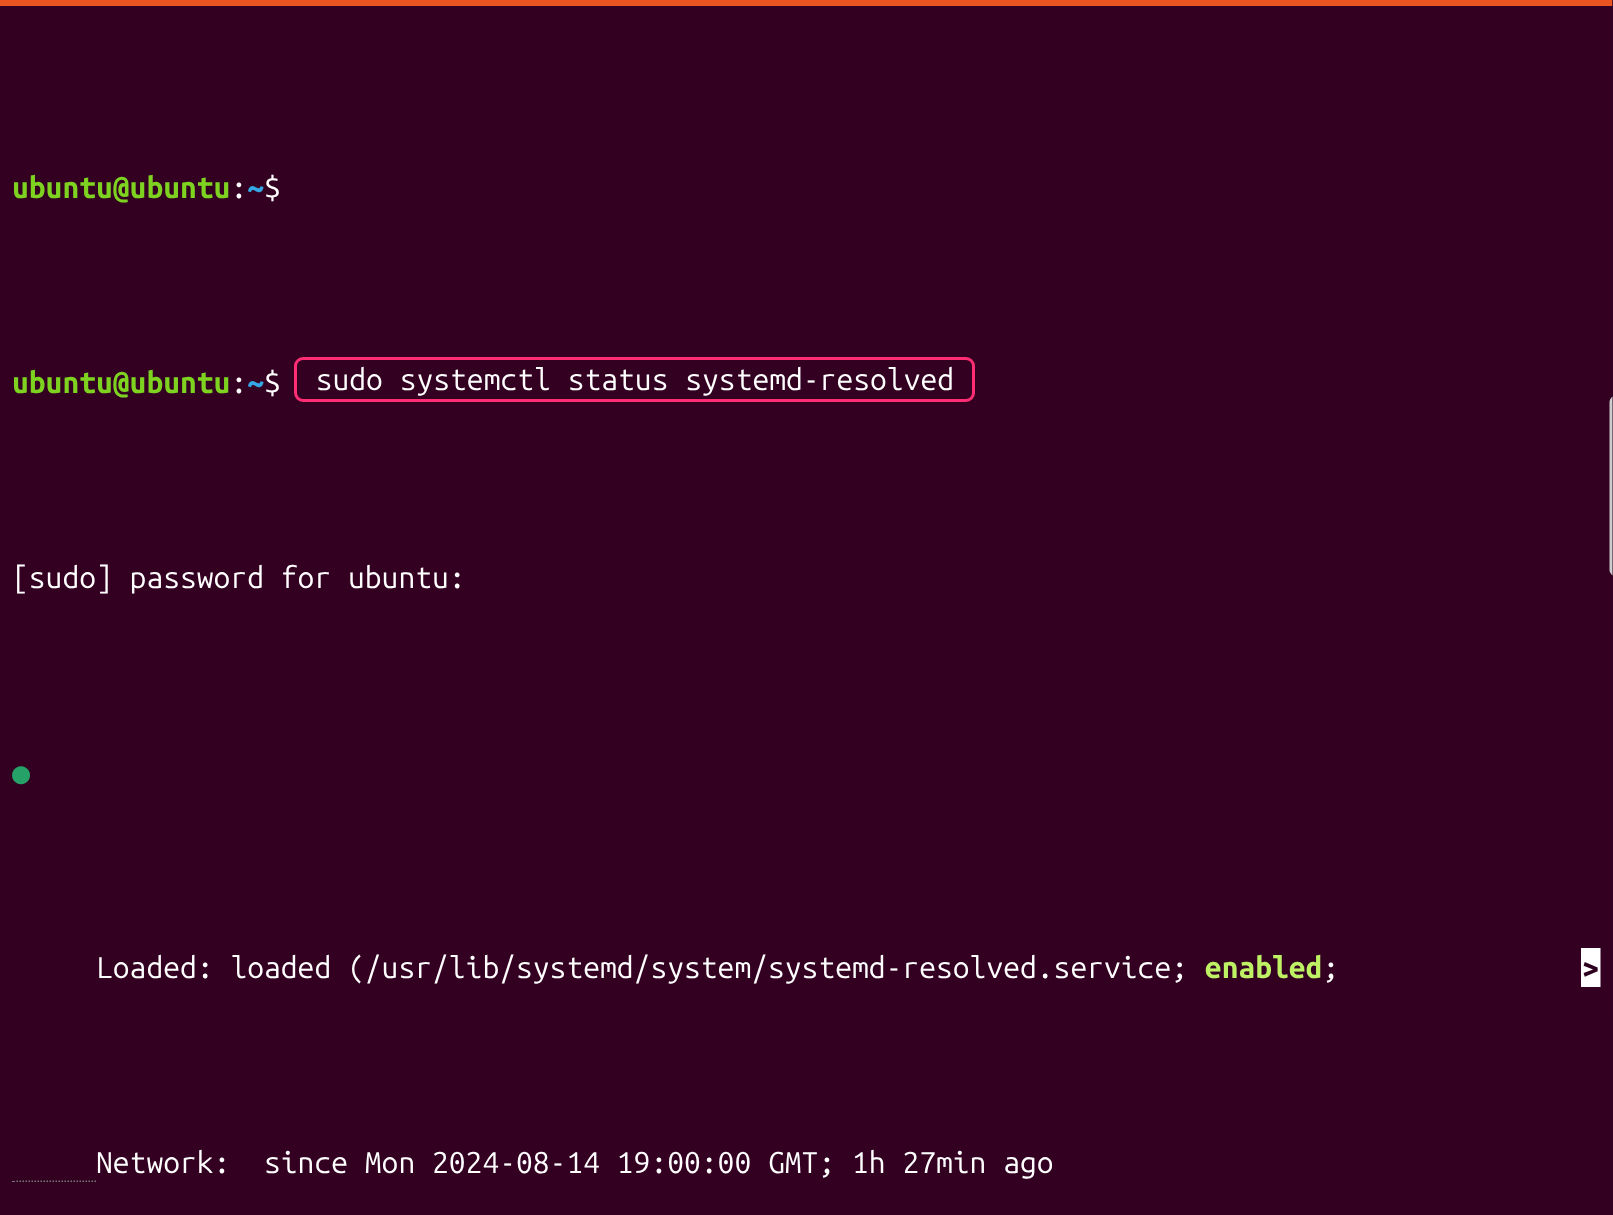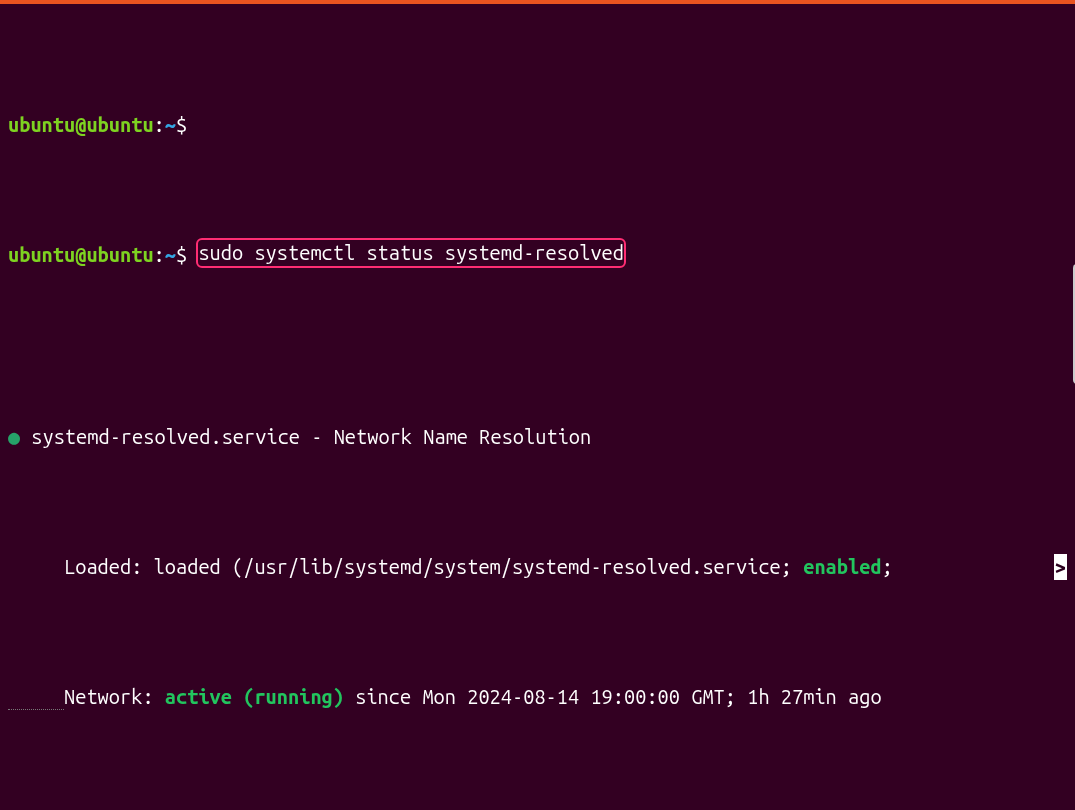--- a/index.html
+++ b/index.html
@@ -25,26 +25,26 @@
   .line {
     white-space: pre;
     height: 26px;
     display: flex;
     align-items: flex-end;
   }
   .user { color: #7ed321; font-weight: bold; }
   .host { color: #7ed321; font-weight: bold; }
   .path { color: #34a7e4; font-weight: bold; }
   .white { color: #ffffff; }
-  .green2{ color: #22c55e; font-weight: bold; }
+  .green2{ color: #bef264; font-weight: bold; }
   .dot   { color:#26a269; }
   .highlight-box {
     border: 2px solid #ff2d73;
     border-radius: 6px;
-    padding: 0 0;
+    padding: 0 12px;
     display: inline-block;
     margin-left: -2px;
   }
   .overflow-marker {
     background:#fff;
     color:#2c001e;
     font-weight:bold;
     padding: 0 1px;
     margin-left:auto;
   }
@@ -65,35 +65,38 @@
   <div class="line">
     <span class="user">ubuntu</span><span class="user">@</span><span class="host">ubuntu</span><span class="white">:</span><span class="path">~</span><span class="white">$</span>
   </div>
 
   
   <div class="line">
     <span class="user">ubuntu</span><span class="user">@</span><span class="host">ubuntu</span><span class="white">:</span><span class="path">~</span><span class="white">$</span><span> </span><span class="highlight-box"><span class="white">sudo systemctl status systemd-resolved</span></span>
   </div>
 
   
+  <div class="line">
+    <span class="white">[sudo] password for ubuntu:</span>
+  </div>
 
   
   <div class="line">
-    <span class="dot">●</span><span> </span><span class="white">systemd-resolved.service - Network Name Resolution</span>
+    <span class="dot">●</span><span> </span>
   </div>
 
   
   <div class="line row">
     <span>     </span><span class="white">Loaded:</span><span> </span><span class="white">loaded (/usr/lib/systemd/system/systemd-resolved.service;</span><span> </span><span class="green2">enabled</span><span class="white">;</span><span class="overflow-marker">&gt;</span>
   </div>
 
   
   <div class="line row">
     <span class="lead-dots" style="width:56px"></span>
-    <span>     </span><span class="white">Network:</span><span> </span><span class="green2">active (running)</span><span class="white"> since Mon 2024-08-14 19:00:00 GMT; 1h 27min ago</span>
+    <span>     </span><span class="white">Network:</span><span> </span><span class="white"> since Mon 2024-08-14 19:00:00 GMT; 1h 27min ago</span>
   </div>
 
   
   
   
   
   
 
   
   

